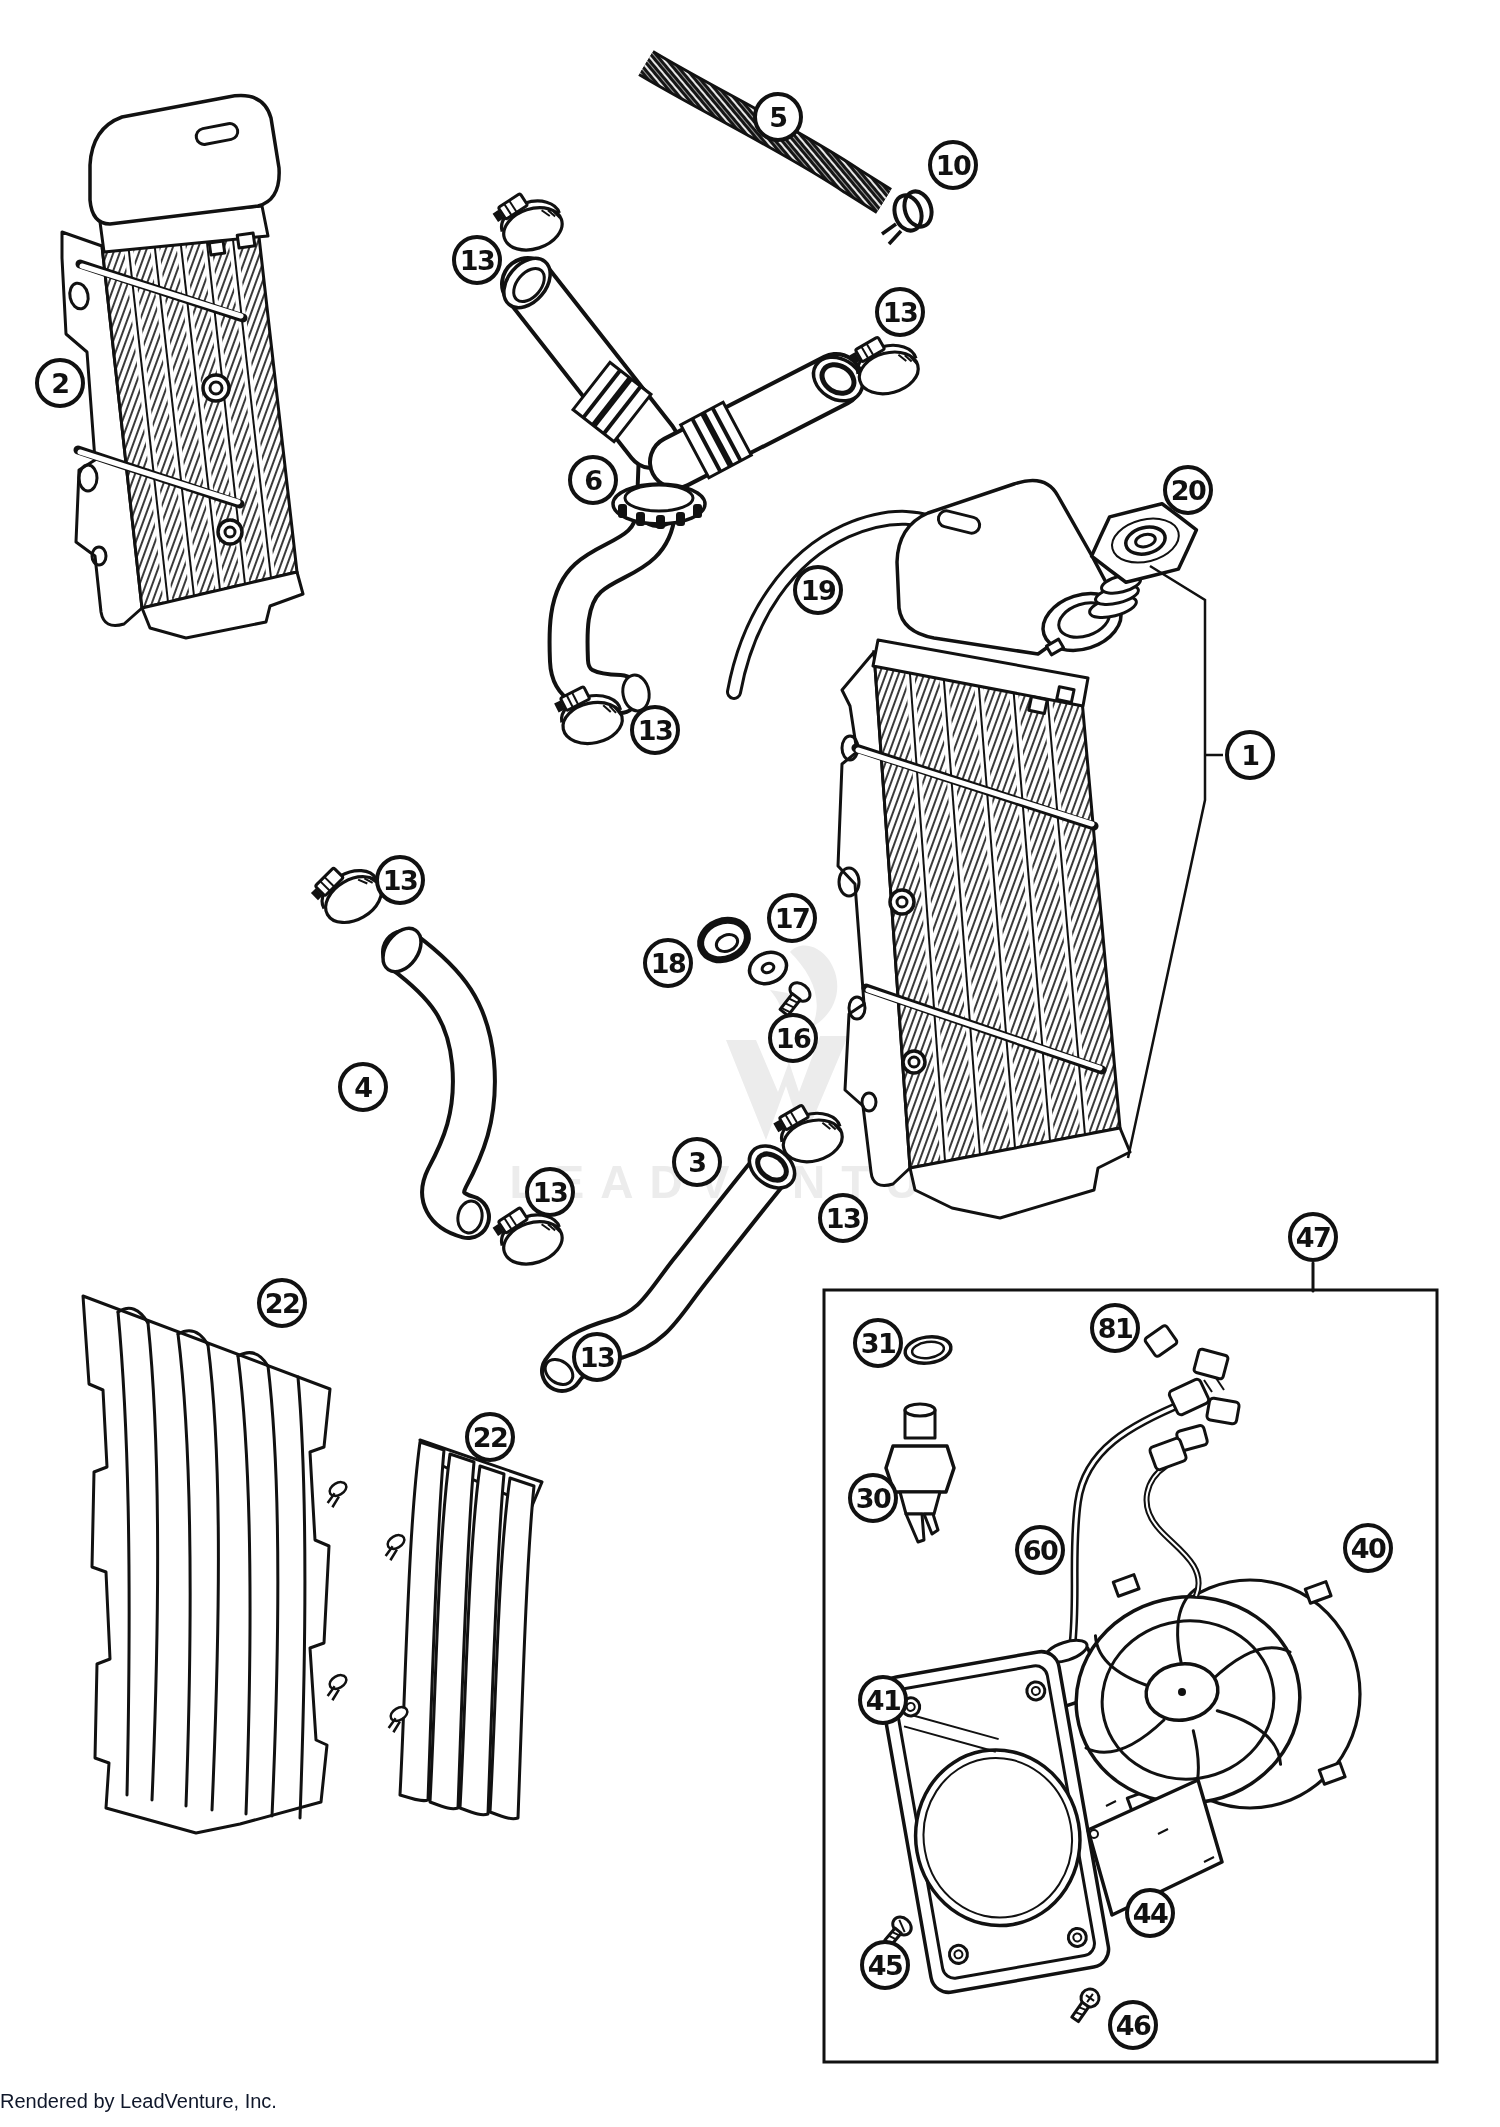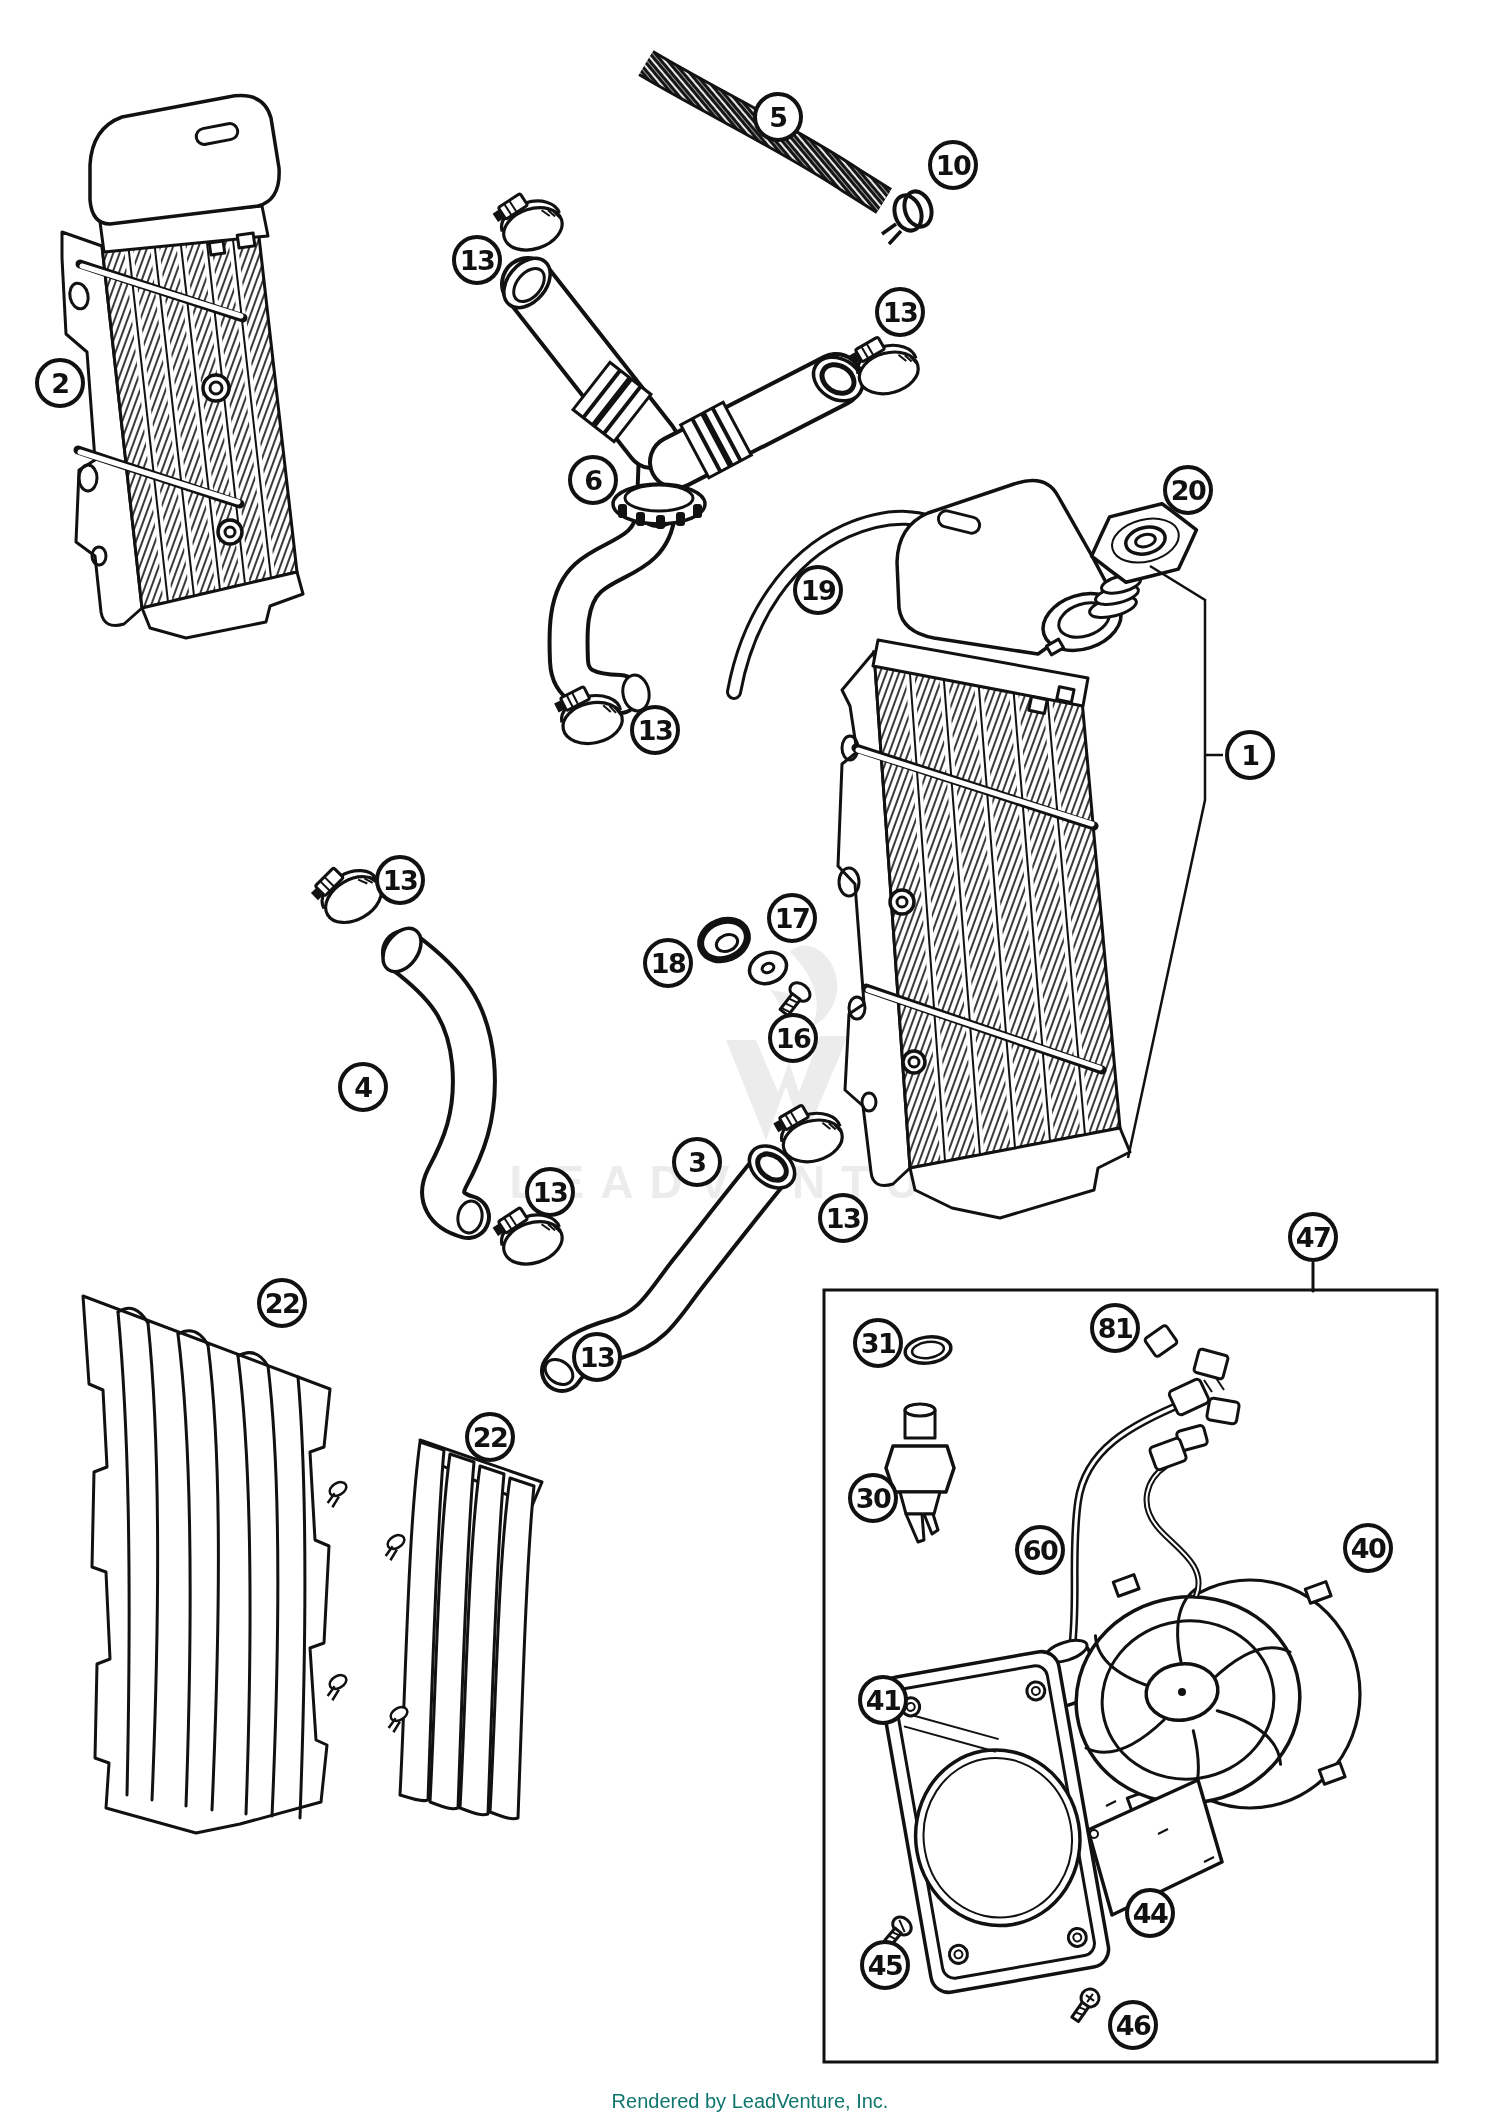--- a/index.html
+++ b/index.html
@@ -7,22 +7,22 @@
          font-family:"DejaVu Sans",sans-serif;}
   .stage svg{position:absolute;left:0;top:0;}
   .ln{stroke:#111;stroke-width:3;fill:none;stroke-linecap:round;stroke-linejoin:round;}
   .lnf{stroke:#111;stroke-width:3;fill:#fff;stroke-linecap:round;stroke-linejoin:round;}
   .lnf35{stroke:#111;stroke-width:3.5;fill:#fff;stroke-linejoin:round;}
   .thin{stroke:#111;stroke-width:2;fill:none;}
   .callout-layer{position:absolute;left:0;top:0;width:100%;height:100%;}
   .callout{position:absolute;width:50px;height:50px;border:4px solid #111;border-radius:50%;
            background:#fff;display:flex;align-items:center;justify-content:center;
            font:700 27px "DejaVu Sans",sans-serif;color:#111;box-sizing:border-box;letter-spacing:-1.5px;}
-  .footer{position:absolute;left:0;top:2090px;width:100%;text-align:center;
-          font:400 20px "Liberation Sans",sans-serif;color:#0f766e;}
+  .footer{position:absolute;left:0;top:2090px;width:100%;text-align:left;
+          font:400 20px "Liberation Sans",sans-serif;color:#0f172a;}
 </style>
 </head>
 <body>
 
 <div class="stage">
 
 <svg viewBox="0 0 1500 2127" width="1500" height="2127">
   <defs>
     <pattern id="fins" width="6" height="6" patternUnits="userSpaceOnUse" patternTransform="rotate(20)">
       <rect width="6" height="6" fill="#fff"></rect>

